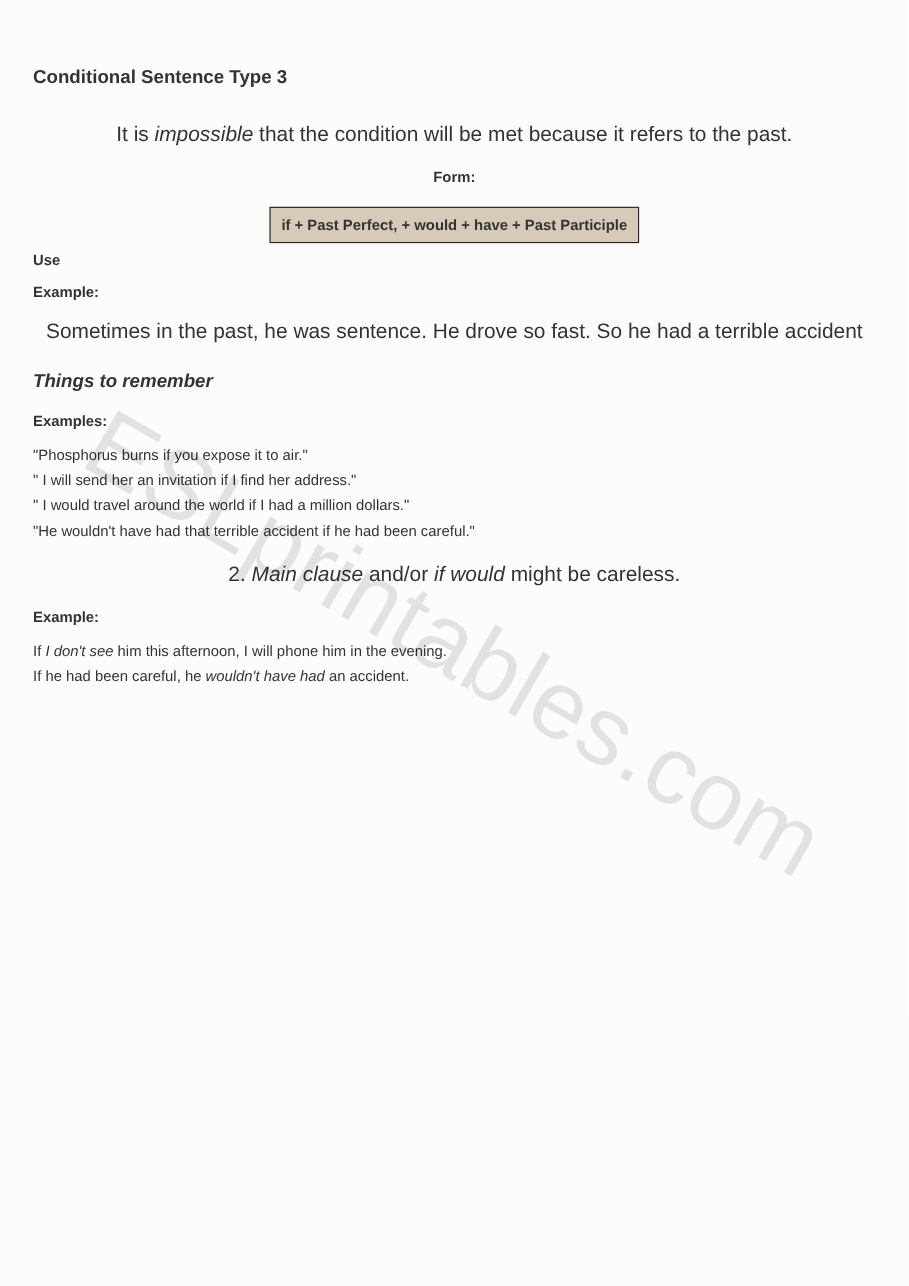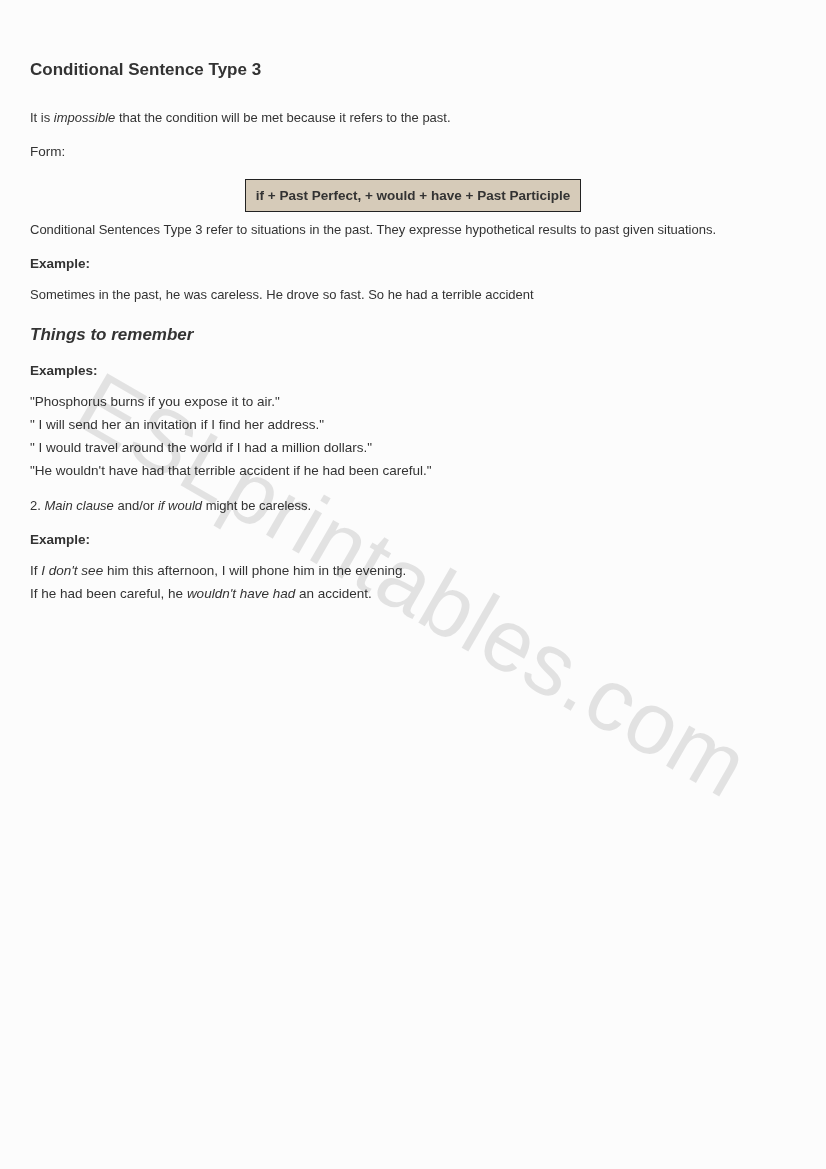--- a/index.html
+++ b/index.html
@@ -21,28 +21,30 @@
     padding: 60px 30px 30px 30px;
     overflow: hidden;
   }
   .title {
     text-align: left;
     font-weight: bold;
     font-size: 17px;
     margin-bottom: 28px;
   }
   .para {
-    font-size: 13px;
+    font-size: 19px;
     line-height: 1.55;
     margin: 8px 0 16px 0;
+    text-align: center;
   }
   .label {
     font-size: 13.5px;
-    font-weight: normal;
+    font-weight: bold;
     margin: 8px 0 20px 0;
+    text-align: center;
   }
   .label-inline {
     font-size: 13.5px;
     font-weight: bold;
     margin: 8px 0 14px 0;
   }
   .form-box-wrap {
     text-align: center;
     margin: 0 auto 7px auto;
   }
@@ -96,27 +98,27 @@
   </div>
 
   <div class="label">
     <span>Form</span><span>:</span>
   </div>
 
   <div class="form-box-wrap">
     <div class="form-box">if + Past Perfect, + would + have + Past Participle</div>
   </div>
 
+  <div class="label-inline">Use</div>
 
-  <div class="para">Conditional Sentences Type 3 refer to situations in the past. They expresse hypothetical results to past given situations.</div>
 
   <div class="label-inline">Example:</div>
 
 
-  <div class="para">Sometimes in the past, he was careless. He drove so fast. So he had a terrible accident</div>
+  <div class="para">Sometimes in the past, he was sentence. He drove so fast. So he had a terrible accident</div>
 
   <div class="h2">Things to remember</div>
 
 
   <div class="label-inline">Examples:</div>
 
   <div class="block">
     <div class="ex-line">"Phosphorus burns if you expose it to air."</div>
     <div class="ex-line">" I will send her an invitation if I find her address."</div>
     <div class="ex-line">" I would travel around the world if I had a million dollars."</div>

